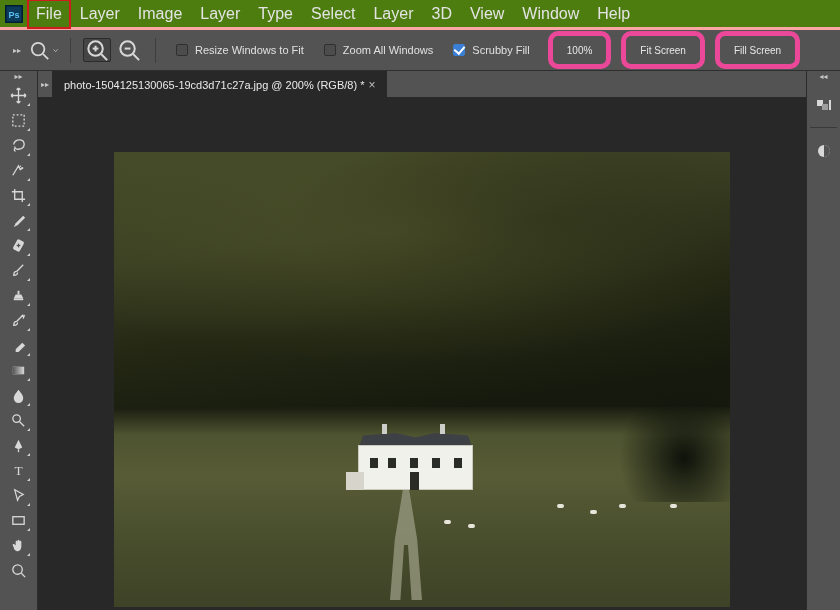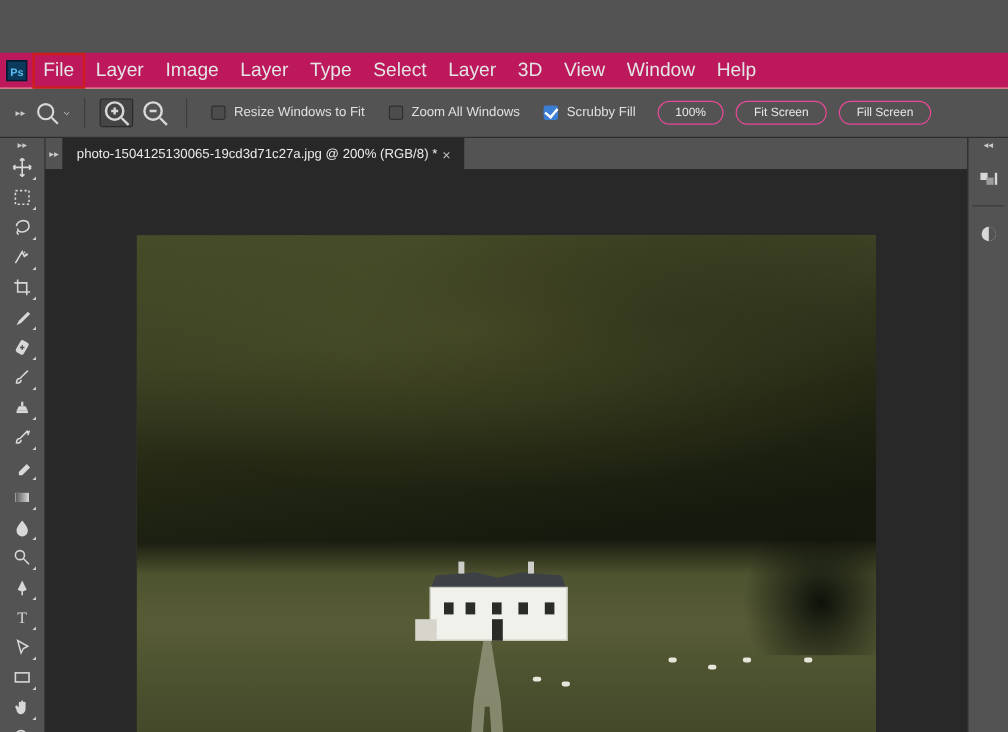--- a/index.html
+++ b/index.html
@@ -1,36 +1,36 @@
 <!DOCTYPE html>
 <html><head>
 <meta charset="utf-8">
 <style>
   * { box-sizing: border-box; margin: 0; padding: 0; }
   html, body { width: 840px; height: 610px; overflow: hidden; font-family: "Segoe UI", Tahoma, sans-serif; background: #535353; color: #e4e4e4; }
   .app { display: flex; flex-direction: column; width: 840px; height: 610px; }
 
   
-  .menubar { display: flex; align-items: center; height: 30px; background: #be185d; border-bottom: 1px solid #fca5a5; margin-top: 44px; }
+  .menubar { display: flex; align-items: center; height: 30px; background: #4d7c0f; border-bottom: 3px solid #fca5a5; }
   .logo { width: 27px; height: 30px; display:flex; align-items:center; justify-content:center; }
   .menuitem { padding: 0 9px; height: 30px; line-height: 30px; font-size: 16px; color: #e4e4e4; cursor: default; }
   .menuitem.highlight { border: 2px solid #cf1c1c; padding: 0 7px; line-height:26px; height:30px; }
 
   
   .optionsbar { display:flex; align-items:center; height:41px; background:#535353; border-bottom:1px solid #2e2e2e; padding:0 6px 0 10px; gap:4px; }
   .expander { width:14px; height:41px; display:flex; align-items:center; justify-content:center; font-size:8px; color:#c8c8c8;}
   .opt-tool { width:30px; height:25px; display:flex; align-items:center; justify-content:center; gap:2px; }
   .opt-sep { width:0; height:25px; border-left:1px solid #3d3d3d; margin:0 8px;}
   .sq-btn { width:28px; height:24px; display:flex; align-items:center; justify-content:center; border:1px solid transparent; border-radius:2px;}
   .sq-btn.on { border-color:#2b2b2b; background:#454545;}
   .chk { display:flex; align-items:center; gap:7px; font-size:11px; color:#e0e0e0; padding:0 8px; }
   .chk .box { width:12px; height:12px; border:1px solid #2f2f2f; background:#4c4c4c; border-radius:2px; position:relative; }
   .chk .box.checked { background:#3b7ed6; border-color:#3b7ed6;}
   .chk .box.checked:after { content:""; position:absolute; left:2px; top:-1px; width:5px; height:8px; border:solid #fff; border-width:0 2px 2px 0; transform:rotate(40deg);}
-  .pill { height:20px; padding:4px 14px; display:flex; align-items:center; justify-content:center; font-size:10px; color:#e8e8e8; border:1px solid #ec4899; background:transparent; border-radius:10px; margin-left:6px; }
+  .pill { height:20px; padding:14px 14px; display:flex; align-items:center; justify-content:center; font-size:10px; color:#e8e8e8; border:5px solid #ec4899; background:transparent; border-radius:10px; margin-left:6px; }
 
   
   .mainrow { display:flex; flex:1; background:#282828;}
   .leftcol { width:38px; background:#535353; display:flex; flex-direction:column; align-items:center; border-right:1px solid #2b2b2b; }
   .leftcol .mini-ex { width:38px; height:12px; text-align:center; font-size:8px; color:#c8c8c8; line-height:12px;}
   .tool { width:26px; height:23px; margin:1px 0; display:flex; align-items:center; justify-content:center; position:relative; border-radius:2px;}
   .tool .corner { position:absolute; right:2px; bottom:1px; width:0;height:0;border-left:3px solid transparent; border-bottom:3px solid #cfcfcf;}
   .tool svg { width:17px; height:17px; }
 
   .centercol { flex:1; display:flex; flex-direction:column; background:#282828;}

